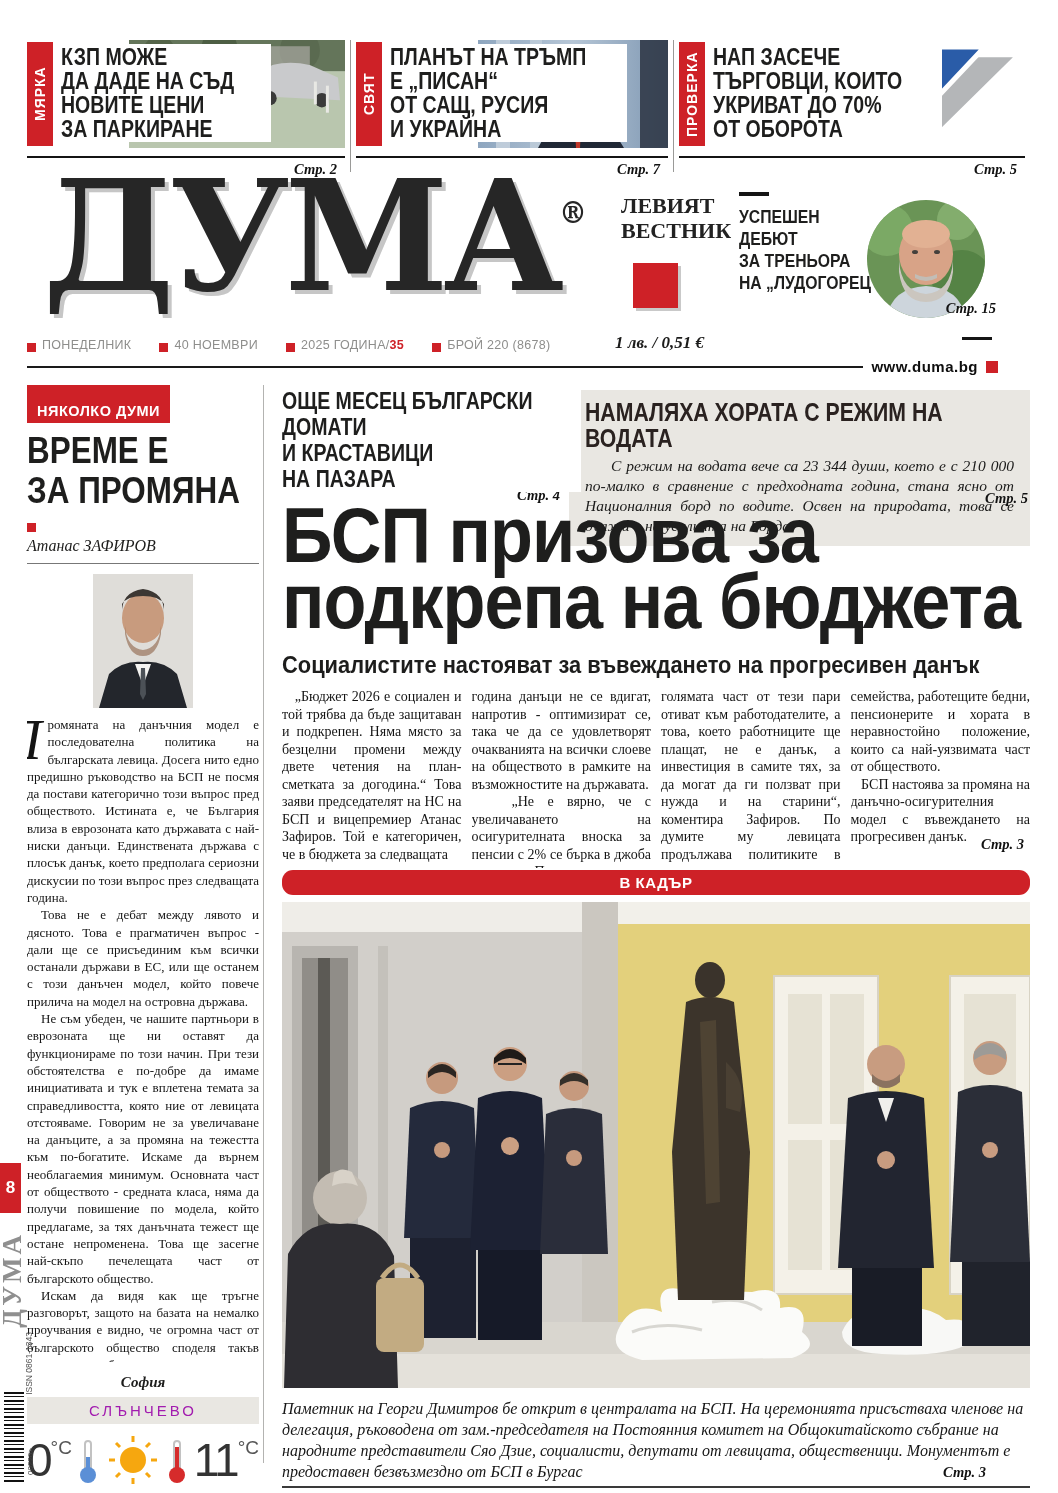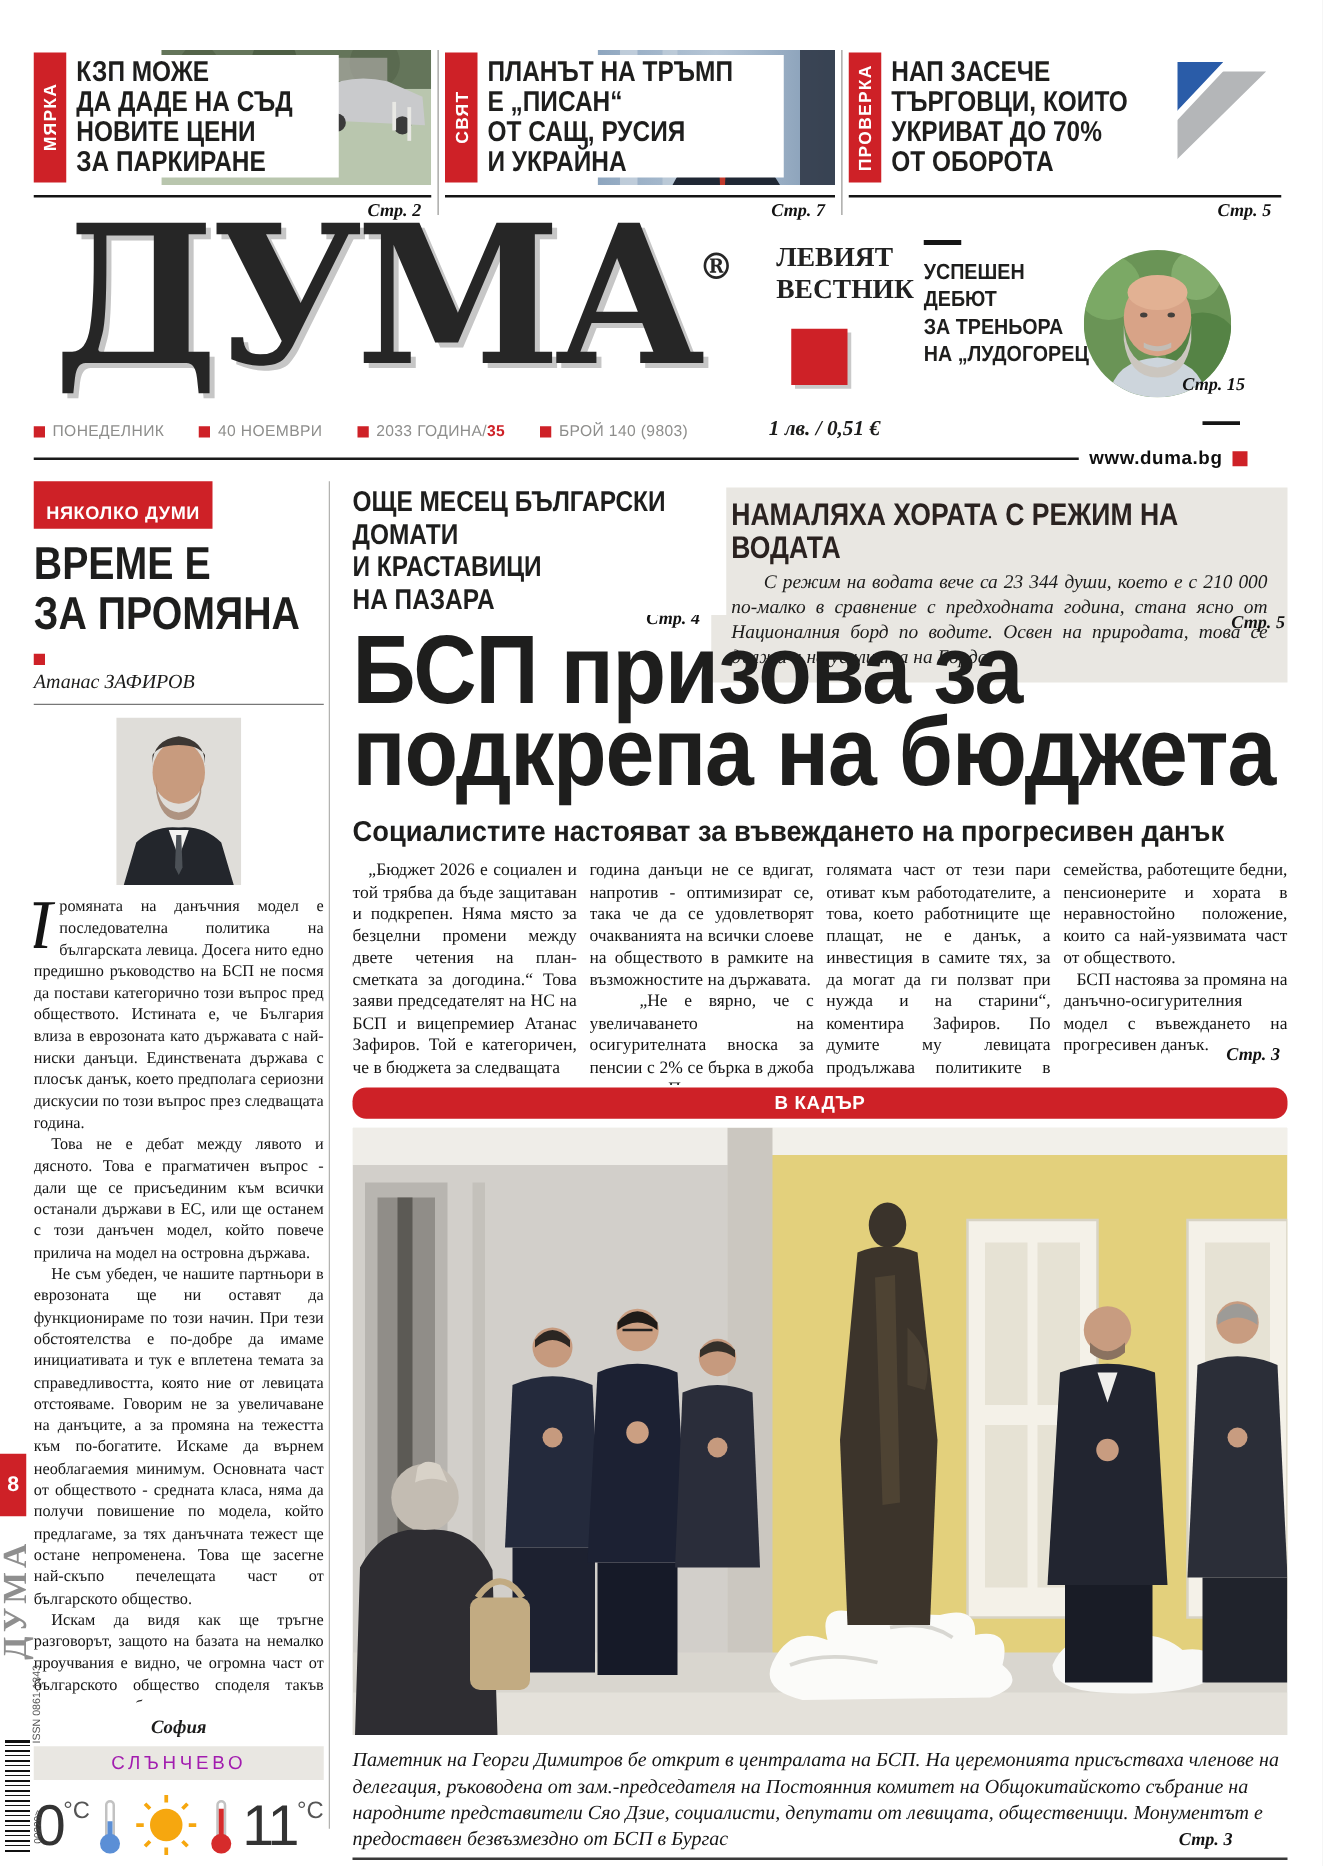--- a/index.html
+++ b/index.html
@@ -30,21 +30,21 @@
 .price{position:absolute;left:588px;top:150px;font-family:"Liberation Serif",serif;font-style:italic;font-weight:bold;font-size:17px;}
 
 .sport{position:absolute;left:737px;top:192px;width:293px;height:148px;}
 .srule1{position:absolute;left:2px;top:0;width:30px;height:4px;background:#151515;}
 .srule2{position:absolute;right:38px;bottom:0;width:30px;height:3px;background:#151515;}
 .sport-h{position:absolute;left:2px;top:14px;font-size:17.5px;line-height:22px;}
 .sport-photo{position:absolute;left:130px;top:8px;width:118px;height:118px;border-radius:50%;overflow:hidden;}
 .sport-pg{position:absolute;right:34px;top:108px;}
 
 .dateline{position:absolute;left:27px;top:338px;display:flex;align-items:center;font-size:12.5px;color:var(--gray);letter-spacing:.3px;}
-.dl-item{display:flex;align-items:center;margin-right:28px;}
+.dl-item{display:flex;align-items:flex-end;margin-right:28px;}
 .rsq{width:9px;height:9px;background:var(--red);margin-right:6px;flex:none;}
 .hl35{color:var(--red);font-weight:bold;}
 
 .webline{position:absolute;left:27px;top:358px;width:1003px;display:flex;align-items:center;}
 .wline{flex:1;height:2px;background:#1a1a1a;}
 .web{margin:0 8px;font-weight:bold;font-size:15px;letter-spacing:.5px;color:#0e0e0e;}
 .wsq{width:12px;height:12px;background:var(--red);margin-right:32px;}
 
 .leftcol{position:absolute;left:27px;top:385px;width:232px;}
 .kicker{display:inline-block;background:var(--red);color:#fff;font-weight:bold;font-size:14.5px;letter-spacing:.5px;padding:18px 10px 4px;}
@@ -219,26 +219,26 @@
     <span class="dl-item">
         <span class="rsq"></span>
         <span>ПОНЕДЕЛНИК</span>
       </span>
     <span class="dl-item">
         <span class="rsq"></span>
         <span>40 НОЕМВРИ</span>
       </span>
     <span class="dl-item">
         <span class="rsq"></span>
-        <span>2033 ГОДИНА/</span>
+        <span>2025 ГОДИНА/</span>
         <span class="hl35">35</span>
       </span>
     <span class="dl-item">
         <span class="rsq"></span>
-        <span>БРОЙ 140 (9803)</span>
+        <span>БРОЙ 220 (8678)</span>
       </span>
   </div>
 
   <div class="webline">
     <div class="wline"></div>
     <span class="web">www.duma.bg</span>
     <span class="wsq"></span>
   </div>
 
   <div class="leftcol">

